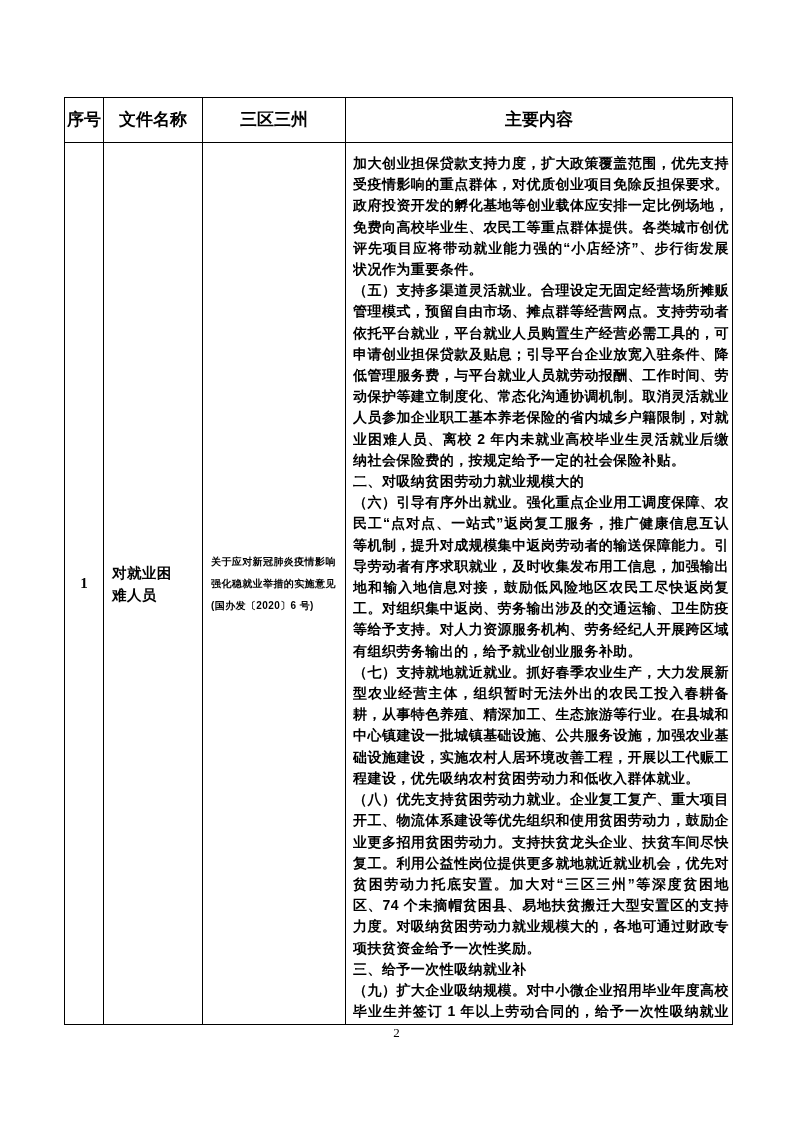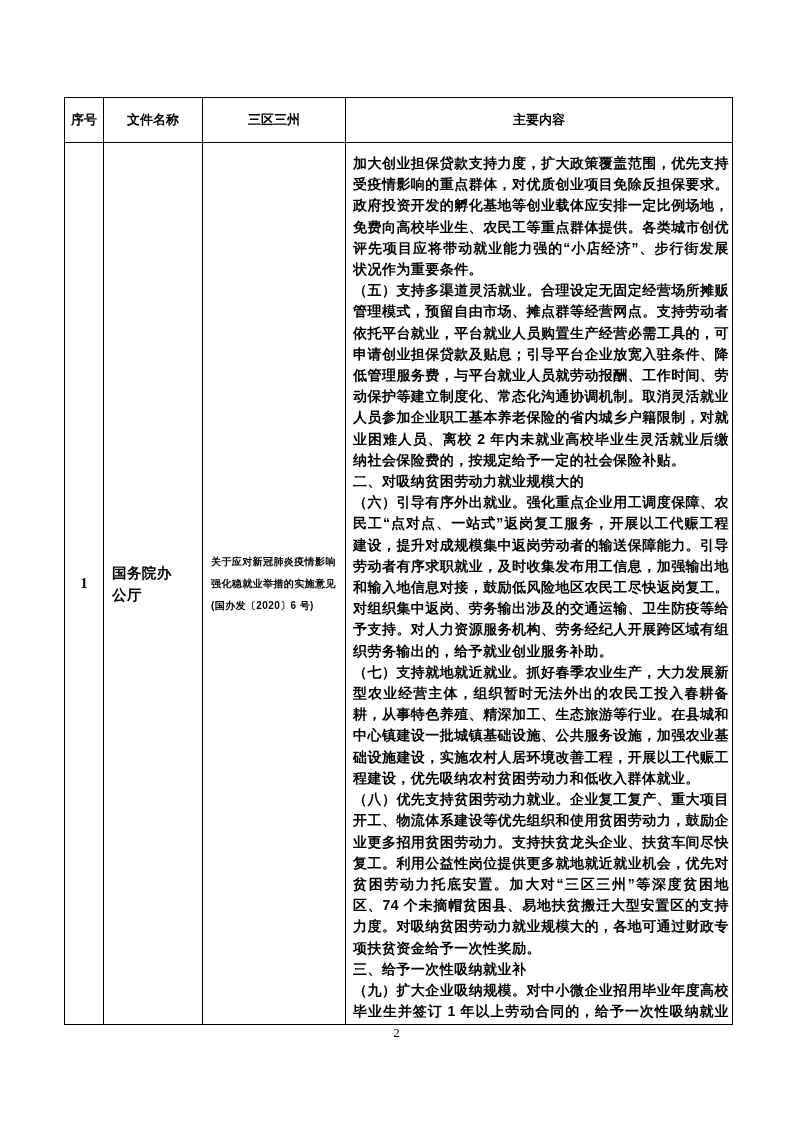--- a/index.html
+++ b/index.html
@@ -35,21 +35,21 @@
   col.c3 { width: 143px; }
   col.c4 { width: 387px; }
   th, td {
     border: 1.5px solid #000000;
     box-sizing: border-box;
     color: #000000;
   }
   tr.header-row { height: 45px; }
   tr.body-row   { height: 875px; }
   th {
-    font-size: 13px;
+    font-size: 17px;
     font-weight: 700;
     text-align: center;
     vertical-align: middle;
     line-height: 20px;
     padding: 0 2px;
     word-break: break-all;
   }
   td.td-index {
     font-family: "Liberation Serif", serif;
     font-size: 15px;
@@ -119,28 +119,28 @@
     </colgroup>
     <tbody>
         <tr class="header-row">
       <th>序号</th>
       <th>文件名称</th>
       <th>三区三州</th>
       <th>主要内容</th>
     </tr>
     <tr class="body-row">
       <td class="td-index">1</td>
-      <td class="td-agency">国务院办公厅</td>
+      <td class="td-agency">对就业困难人员</td>
       <td class="td-docname">关于应对新冠肺炎疫情影响强化稳就业举措的实施意见(国办发〔2020〕6 号)</td>
       <td class="td-content">
         <div class="content-clip">
           <p>加大创业担保贷款支持力度，扩大政策覆盖范围，优先支持受疫情影响的重点群体，对优质创业项目免除反担保要求。政府投资开发的孵化基地等创业载体应安排一定比例场地，免费向高校毕业生、农民工等重点群体提供。各类城市创优评先项目应将带动就业能力强的“小店经济”、步行街发展状况作为重要条件。</p>
           <p>（五）支持多渠道灵活就业。合理设定无固定经营场所摊贩管理模式，预留自由市场、摊点群等经营网点。支持劳动者依托平台就业，平台就业人员购置生产经营必需工具的，可申请创业担保贷款及贴息；引导平台企业放宽入驻条件、降低管理服务费，与平台就业人员就劳动报酬、工作时间、劳动保护等建立制度化、常态化沟通协调机制。取消灵活就业人员参加企业职工基本养老保险的省内城乡户籍限制，对就业困难人员、离校 2 年内未就业高校毕业生灵活就业后缴纳社会保险费的，按规定给予一定的社会保险补贴。</p>
           <p>二、对吸纳贫困劳动力就业规模大的</p>
-          <p>（六）引导有序外出就业。强化重点企业用工调度保障、农民工“点对点、一站式”返岗复工服务，开展以工代赈工程建设，提升对成规模集中返岗劳动者的输送保障能力。引导劳动者有序求职就业，及时收集发布用工信息，加强输出地和输入地信息对接，鼓励低风险地区农民工尽快返岗复工。对组织集中返岗、劳务输出涉及的交通运输、卫生防疫等给予支持。对人力资源服务机构、劳务经纪人开展跨区域有组织劳务输出的，给予就业创业服务补助。</p>
+          <p>（六）引导有序外出就业。强化重点企业用工调度保障、农民工“点对点、一站式”返岗复工服务，推广健康信息互认等机制，提升对成规模集中返岗劳动者的输送保障能力。引导劳动者有序求职就业，及时收集发布用工信息，加强输出地和输入地信息对接，鼓励低风险地区农民工尽快返岗复工。对组织集中返岗、劳务输出涉及的交通运输、卫生防疫等给予支持。对人力资源服务机构、劳务经纪人开展跨区域有组织劳务输出的，给予就业创业服务补助。</p>
           <p>（七）支持就地就近就业。抓好春季农业生产，大力发展新型农业经营主体，组织暂时无法外出的农民工投入春耕备耕，从事特色养殖、精深加工、生态旅游等行业。在县城和中心镇建设一批城镇基础设施、公共服务设施，加强农业基础设施建设，实施农村人居环境改善工程，开展以工代赈工程建设，优先吸纳农村贫困劳动力和低收入群体就业。</p>
           <p>（八）优先支持贫困劳动力就业。企业复工复产、重大项目开工、物流体系建设等优先组织和使用贫困劳动力，鼓励企业更多招用贫困劳动力。支持扶贫龙头企业、扶贫车间尽快复工。利用公益性岗位提供更多就地就近就业机会，优先对贫困劳动力托底安置。加大对“三区三州”等深度贫困地区、74 个未摘帽贫困县、易地扶贫搬迁大型安置区的支持力度。对吸纳贫困劳动力就业规模大的，各地可通过财政专项扶贫资金给予一次性奖励。</p>
           <p>三、给予一次性吸纳就业补</p>
           <p>（九）扩大企业吸纳规模。对中小微企业招用毕业年度高校毕业生并签订 1 年以上劳动合同的，给予一次性吸纳就业补</p>
         </div>
       </td>
     </tr>
   </tbody>
     </table>
 

